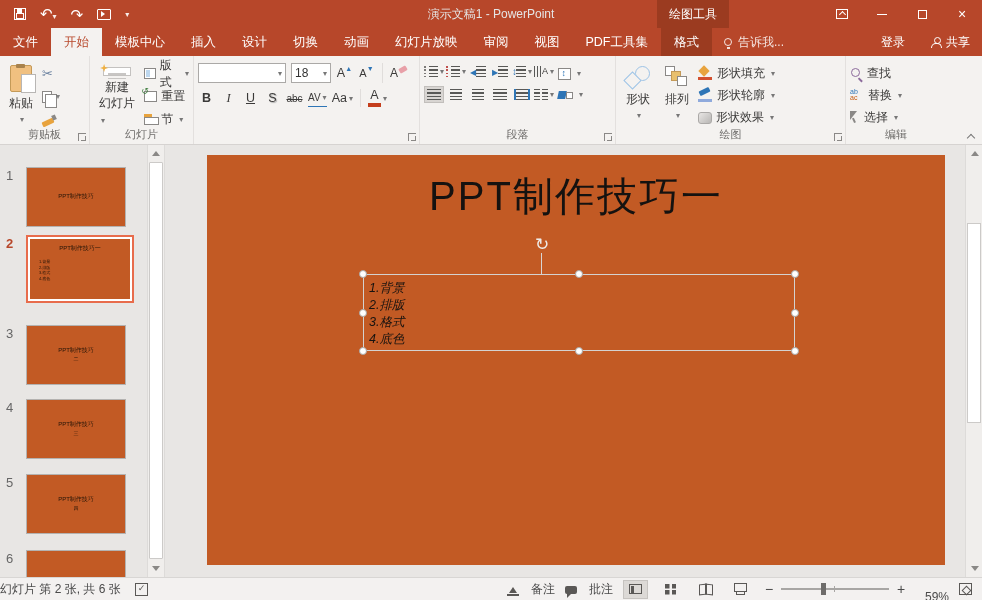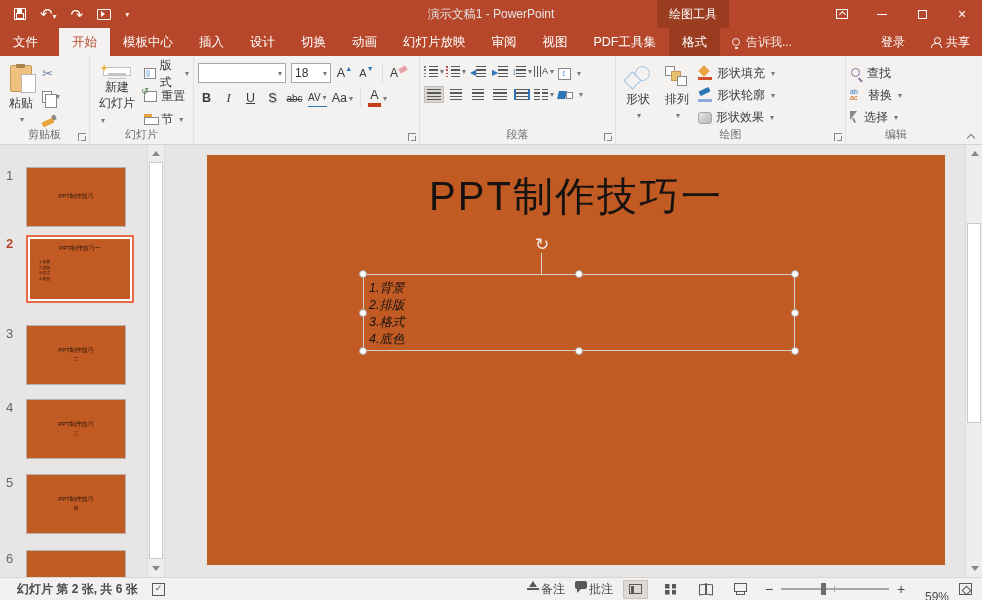--- a/index.html
+++ b/index.html
@@ -34,21 +34,21 @@
   .winctl .wbtn{width:40px;height:28px;display:flex;align-items:center;justify-content:center;}
   .ic-ribopt{width:12px;height:10px;border:1px solid #fff;position:relative;}
   .ic-ribopt:after{content:"";position:absolute;left:3px;top:2px;width:4px;height:4px;border-left:1px solid #fff;border-top:1px solid #fff;transform:rotate(45deg);}
   .ic-min{width:10px;height:1px;background:#fff;}
   .ic-max{width:9px;height:9px;border:1px solid #fff;}
   .ic-close{font-size:14px;line-height:1;}
 
   
   #tabrow{position:absolute;left:0;top:28px;width:982px;height:28px;background:var(--brand);display:flex;align-items:stretch;color:#fff;}
   .tab{padding:0 13px;display:flex;align-items:center;font-size:12.5px;cursor:default;}
-  .tab.active{background:var(--ribbon-bg);color:var(--brand);margin-left:8px;}
+  .tab.active{background:var(--ribbon-bg);color:var(--brand);}
   .tab.ctx{background:var(--brand-dark);}
   #tellme{display:flex;align-items:center;gap:6px;padding:0 12px;color:rgba(255,255,255,.85);}
   .ic-bulb{width:8px;height:8px;border:1.5px solid rgba(255,255,255,.85);border-radius:50%;position:relative;}
   .ic-bulb:after{content:"";position:absolute;left:1.5px;top:8px;width:3px;height:2px;background:rgba(255,255,255,.85);}
   #tab-right{margin-left:auto;display:flex;align-items:center;gap:4px;}
   #signin{padding:0 10px;}
   #share{display:flex;align-items:center;gap:5px;padding:0 12px;}
   .ic-person{width:10px;height:11px;position:relative;}
   .ic-person:before{content:"";position:absolute;left:2.5px;top:0;width:5px;height:5px;border:1px solid #fff;border-radius:50%;}
   .ic-person:after{content:"";position:absolute;left:0;bottom:0;width:9px;height:4px;border:1px solid #fff;border-bottom:none;border-radius:5px 5px 0 0;}
@@ -195,25 +195,25 @@
   .h-nw{left:-5px;top:-5px;} .h-n{left:50%;margin-left:-4px;top:-5px;} .h-ne{right:-5px;top:-5px;}
   .h-w{left:-5px;top:50%;margin-top:-4px;} .h-e{right:-5px;top:50%;margin-top:-4px;}
   .h-sw{left:-5px;bottom:-5px;} .h-s{left:50%;margin-left:-4px;bottom:-5px;} .h-se{right:-5px;bottom:-5px;}
 
   
   #vscroll{position:absolute;right:0;top:0;width:17px;height:432px;background:#F0EEEC;border-left:1px solid #DDDBD9;}
   #vscroll .sb-thumb{position:absolute;left:1px;top:78px;height:200px;width:14px;background:#fff;border:1px solid #CCCAC8;}
 
   
   #statusbar{position:absolute;left:0;top:577px;width:982px;height:23px;background:#F3F1F0;border-top:1px solid #D8D6D4;display:flex;align-items:center;font-size:12px;color:#4a4a4a;}
-  #status-pos{padding-left:17px;font-weight:bold;}
+  #status-pos{padding-left:0;}
   .ic-spell{width:13px;height:13px;border:1px solid var(--icon);position:relative;margin-left:14px;}
   .ic-spell:after{content:"✓";position:absolute;left:2px;top:-1px;font-size:9px;color:var(--icon);}
   #status-right{margin-left:auto;display:flex;align-items:center;gap:10px;padding-right:10px;}
-  .sitem{display:flex;align-items:flex-start;gap:1px;}
+  .sitem{display:flex;align-items:flex-end;gap:11px;}
   .ic-notes{width:13px;height:11px;position:relative;}
   .ic-notes:before{content:"";position:absolute;left:2px;top:0;width:0;height:0;border-left:4px solid transparent;border-right:4px solid transparent;border-bottom:6px solid var(--icon);}
   .ic-notes:after{content:"";position:absolute;left:0;bottom:2px;width:12px;height:1.5px;background:var(--icon);}
   .ic-comment{width:13px;height:12px;position:relative;}
   .ic-comment:before{content:"";position:absolute;left:0;top:0;width:12px;height:8px;background:var(--icon);border-radius:2px;}
   .ic-comment:after{content:"";position:absolute;left:2px;bottom:0;width:0;height:0;border-top:4px solid var(--icon);border-right:4px solid transparent;}
   .vbtn{width:25px;height:19px;display:flex;align-items:center;justify-content:center;}
   .vbtn.active{background:#DCD9D6;border:1px solid #C6C3C0;}
   .ic-normal{width:13px;height:10px;border:1px solid var(--icon);position:relative;}
   .ic-normal:after{content:"";position:absolute;left:1px;top:1px;width:3px;height:7px;background:var(--icon);}

